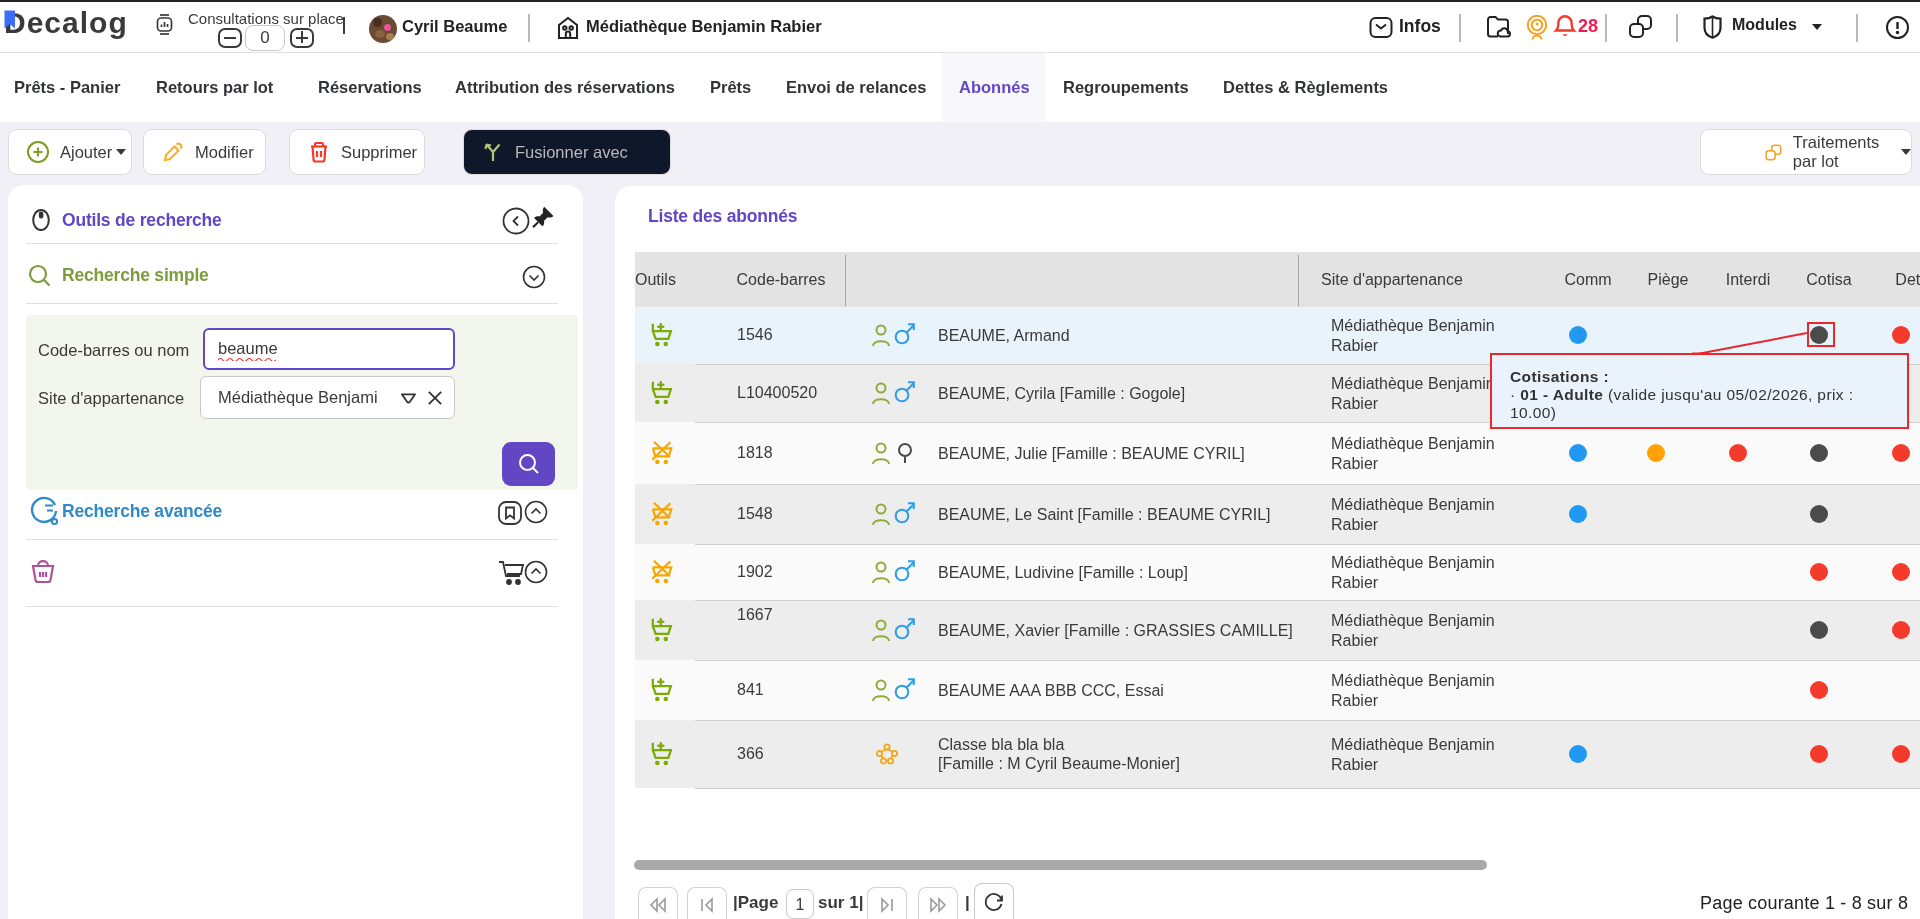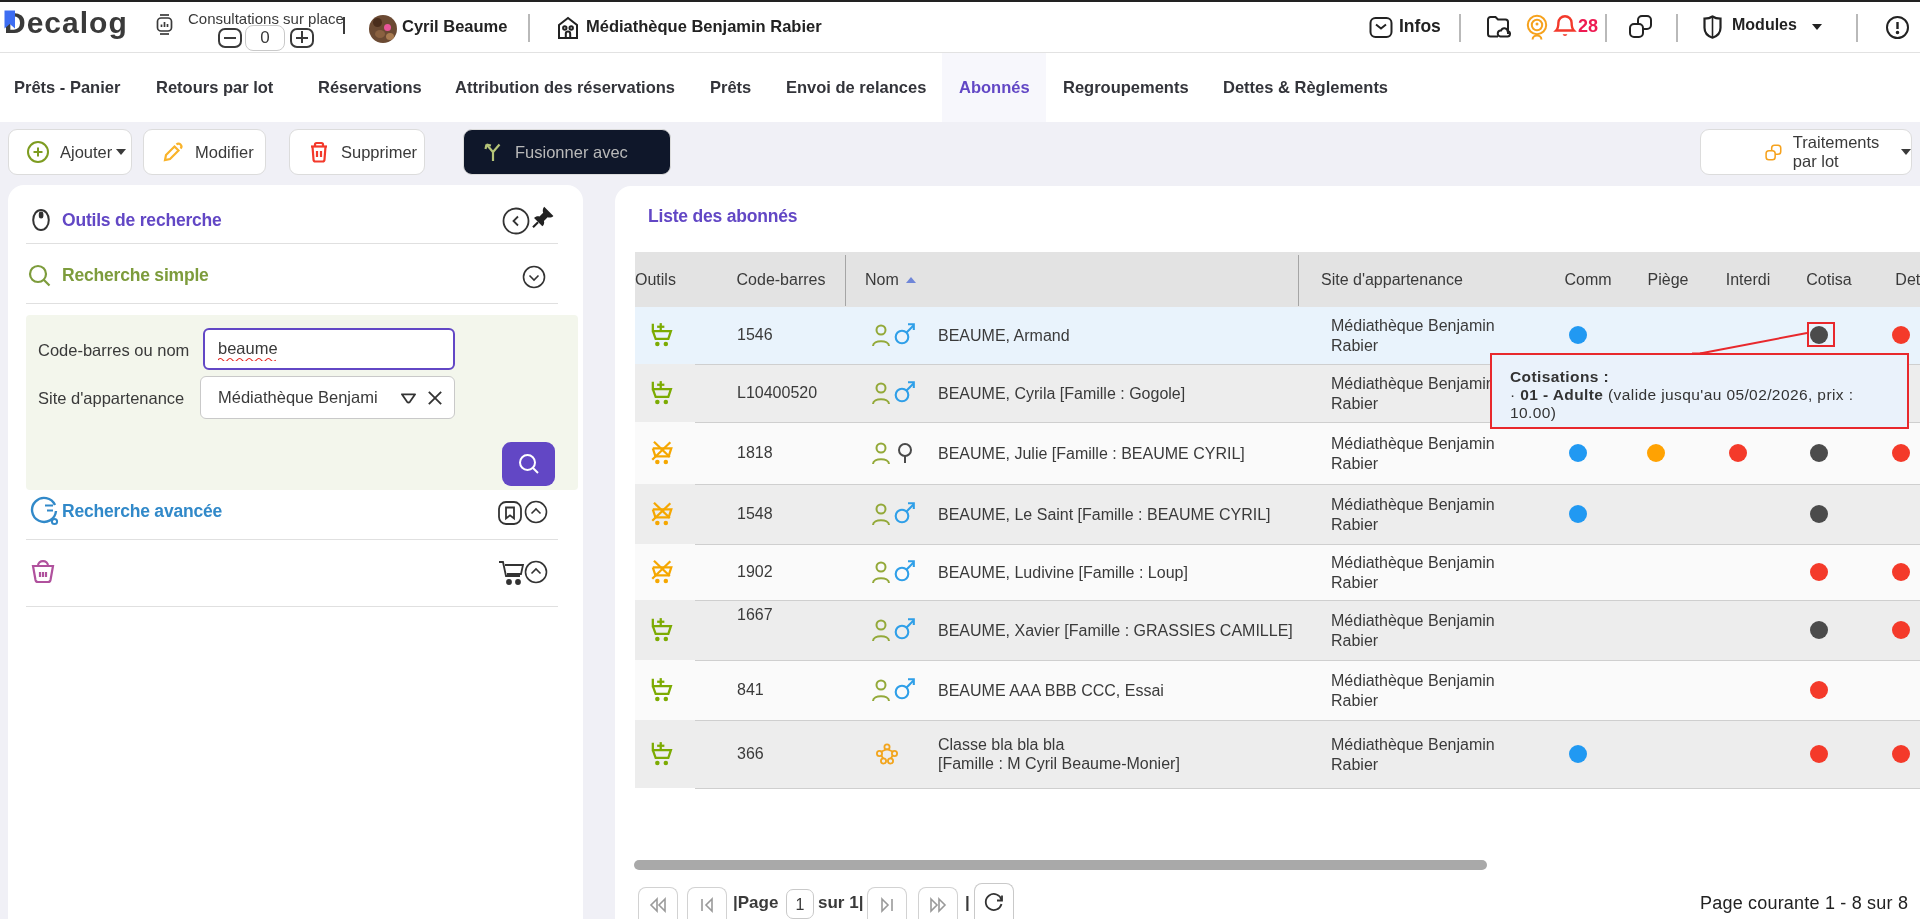--- a/index.html
+++ b/index.html
@@ -319,21 +319,20 @@
 </div>
 
 <div id="rightpanel">
   <div class="ptitle" style="left:33px;top:20px;color:#6247c5;">Liste des abonnés</div>
 </div>
 
 <div id="tablewrap" class="abs" style="left:635px;top:252px;width:1285px;height:540px;font-size:15.5px;">
   <div class="abs" style="left:0;top:0;width:1285px;height:55px;background:#e3e3e3;"></div>
   <div class="hd" style="left:0px;width:80px;justify-content:flex-start;">Outils</div>
   <div class="hd" style="left:60px;width:148px;padding-left:24px;">Code-barres</div>
-  <div class="hd" style="left:208px;width:460px;justify-content:flex-start;padding-left:22px;">Nom<span style="margin-left:7px;width:0;height:0;border-left:5px solid transparent;border-right:5px solid transparent;border-bottom:6px solid #6f86d8;"></span></div>
   <div class="hd" style="left:668px;width:235px;justify-content:flex-start;padding-left:18px;">Site d'appartenance</div>
   <div class="hd" style="left:903px;width:80px;padding-left:20px;">Comm</div>
   <div class="hd" style="left:983px;width:80px;padding-left:20px;">Piège</div>
   <div class="hd" style="left:1063px;width:80px;padding-left:20px;">Interdi</div>
   <div class="hd" style="left:1143px;width:82px;padding-left:20px;">Cotisa</div>
   <div class="hd" style="left:1225px;width:80px;padding-left:20px;">Dett</div>
 <div class="rowbg" style="top:55px;height:57px;background:#e9f3fc;"></div>
 <svg class="abs" style="left:15px;top:70px;" width="26" height="26" viewBox="0 0 22 23" fill="none" stroke="#7cab02" stroke-width="2">
 <path d="M2 1.5 L2 8 H18 L15.7 15 H4.5 L2 8"></path>
       <circle cx="6" cy="19.5" r="2" fill="#7cab02" stroke="none"></circle>

